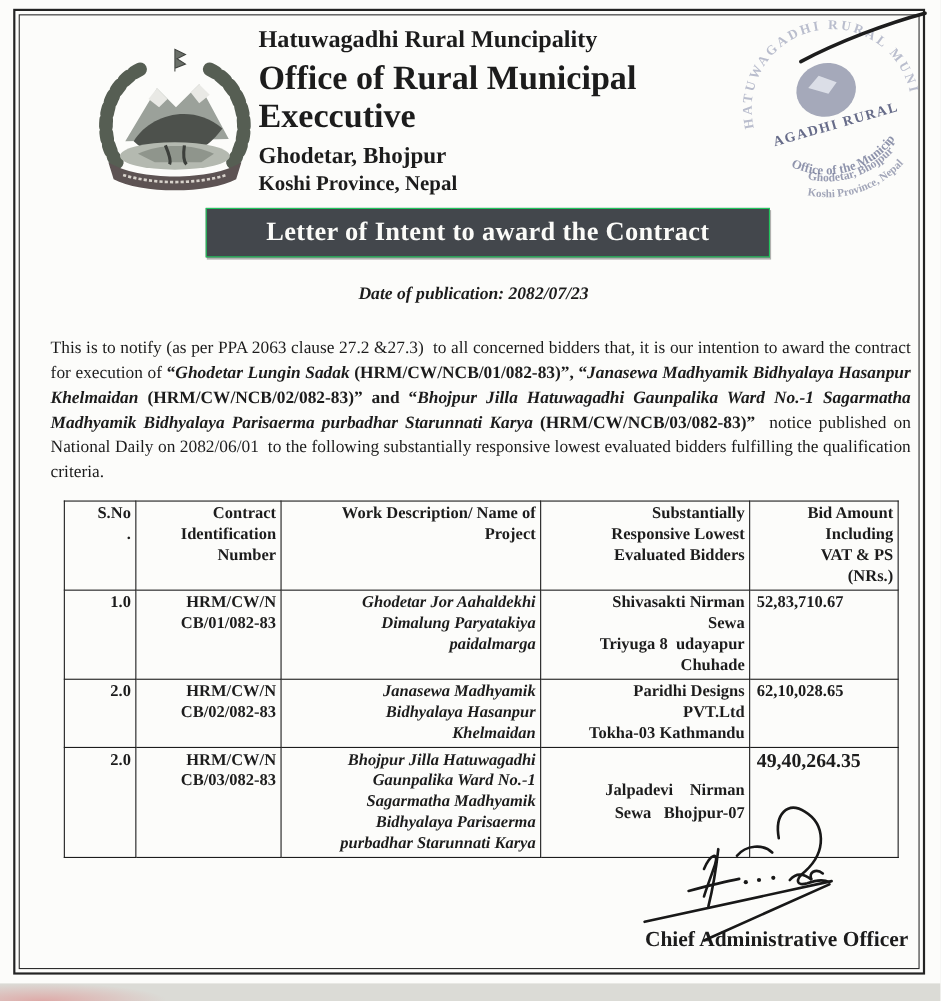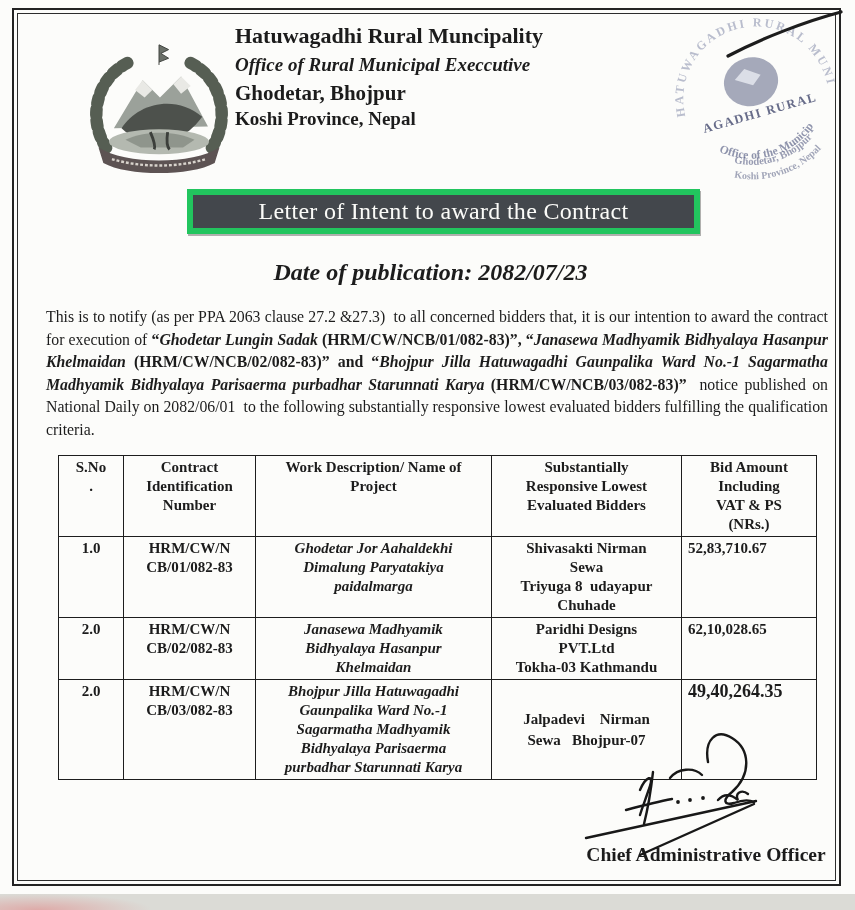--- a/index.html
+++ b/index.html
@@ -20,45 +20,45 @@
   .scan-strip{position:absolute;left:0;bottom:0;width:855px;height:16px;background:#dbdbd6;}
   .pink-smudge{position:absolute;left:0;bottom:0;width:150px;height:16px;
     background:radial-gradient(ellipse at 25% 100%, rgba(224,130,130,.55), rgba(224,130,130,0) 72%);}
   .frame-outer{position:absolute;left:12px;top:8px;width:829px;height:878px;border:2.5px solid #232323;}
   .frame-inner{position:absolute;left:3px;top:3px;right:3px;bottom:3px;border:1.5px solid #2d2d2d;}
 
   .logo{position:absolute;left:66px;top:40px;width:186px;height:144px;}
 
   .org-block{position:absolute;left:235px;top:24px;width:450px;text-align:left;font-weight:bold;line-height:1.12;}
   .org-line1{font-size:22px;}
-  .org-line2{font-size:19px;margin-top:5px;font-style:italic;}
+  .org-line2{font-size:31px;margin-top:5px;}
   .org-line3{font-size:21px;margin-top:7px;}
   .org-line4{font-size:19px;margin-top:3px;}
 
   .stamp{position:absolute;left:662px;top:10px;width:192px;height:192px;z-index:5;}
   .pen-stroke{position:absolute;left:722px;top:6px;width:125px;height:55px;z-index:6;}
 
   .banner{position:absolute;left:187px;top:189px;width:513px;height:45px;
-    background:var(--banner_bg);border:6px solid #22c55e;box-shadow:1px 2px 0 rgba(0,0,0,.3);
+    background:var(--banner_bg);border:1px solid #22c55e;box-shadow:1px 2px 0 rgba(0,0,0,.3);
     display:flex;align-items:center;justify-content:center;
-    color:var(--banner_text);font-weight:normal;font-size:24px;letter-spacing:.3px;}
+    color:var(--banner_text);font-weight:bold;font-size:24px;letter-spacing:.3px;}
 
   .pub-date{position:absolute;left:148px;top:259px;width:565px;text-align:center;
-    font-size:24px;font-weight:bold;font-style:italic;}
+    font-size:16px;font-weight:bold;font-style:italic;}
 
   .notice{position:absolute;left:46px;top:306px;width:782px;
     font-size:15.8px;line-height:22.6px;text-align:justify;white-space:pre-wrap;}
   .seg-n{font-weight:normal;}
   .seg-b{font-weight:bold;}
   .seg-bi{font-weight:bold;font-style:italic;}
 
   table.contract-table{position:absolute;left:58px;top:455px;width:758px;
     border-collapse:collapse;table-layout:fixed;font-size:15px;font-weight:bold;}
   .contract-table th,.contract-table td{
-    border:1.7px solid #1d1d1d;padding:2px 4px;vertical-align:top;text-align:center;
+    border:1.7px solid #1d1d1d;padding:2px 4px;vertical-align:top;text-align:right;
     white-space:pre-wrap;line-height:19px;}
   .contract-table thead th{height:72px;}
   .contract-table tbody tr.r1 td{height:72px;}
   .contract-table tbody tr.r2 td{height:56px;}
   .contract-table tbody tr.r3 td{height:88px;}
   .contract-table td.work{font-style:italic;}
   .contract-table td.amt{text-align:left;padding-left:6px;}
   .contract-table tr.r3 td.amt{font-size:18px;}
   .contract-table tr.r3 td.bidder{vertical-align:middle;line-height:21px;}
 

